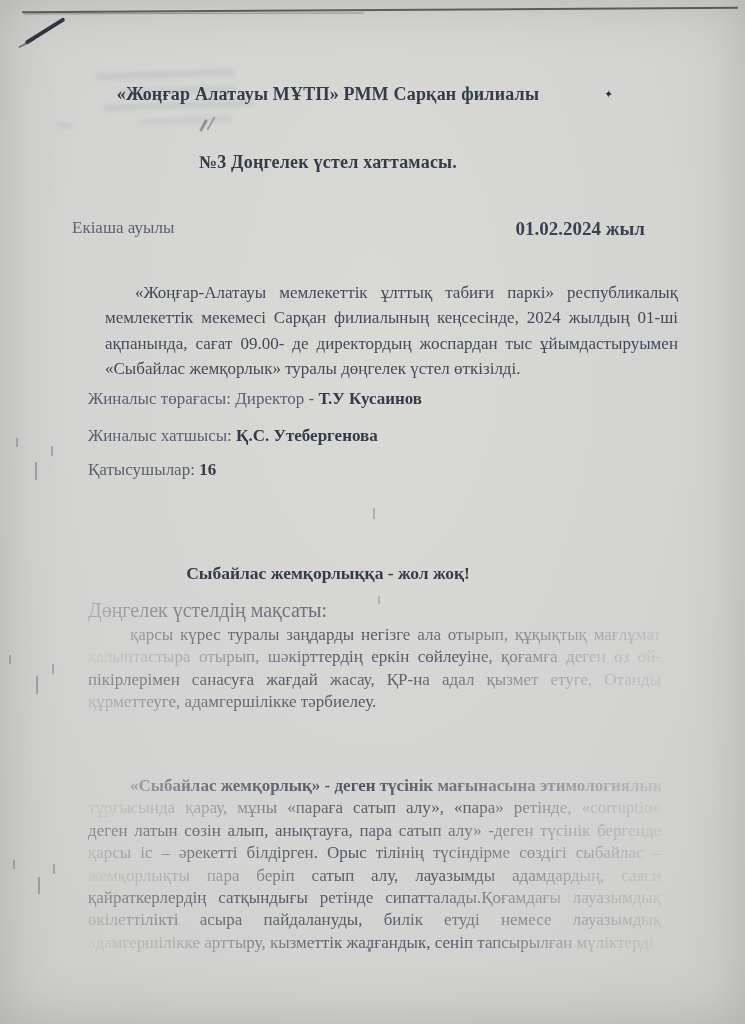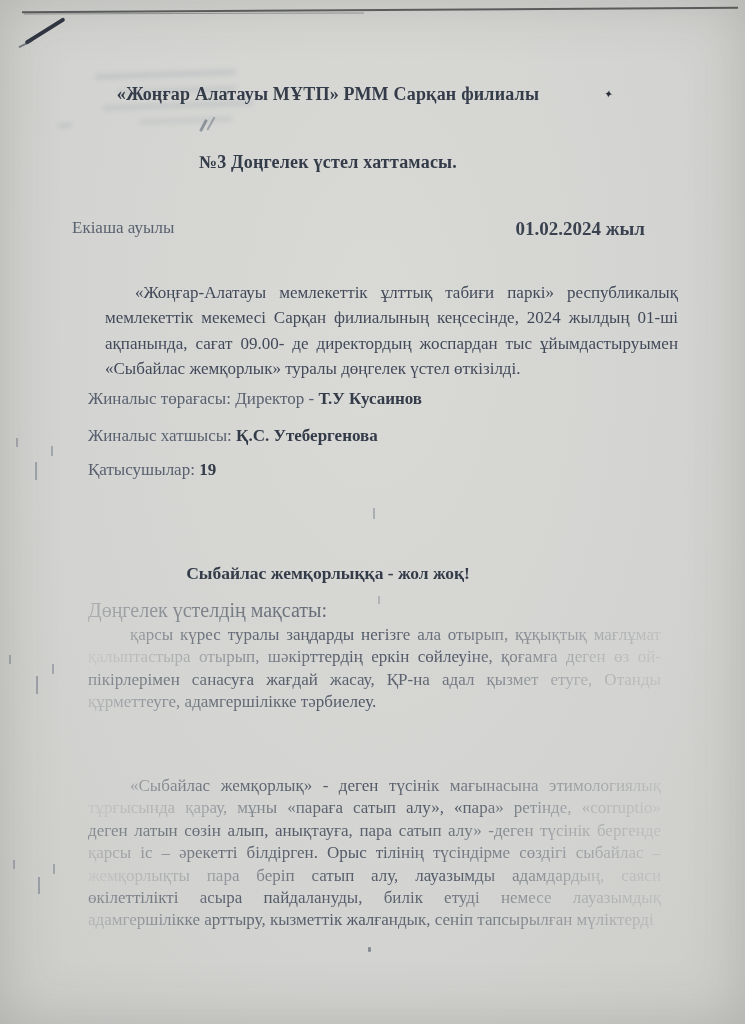--- a/index.html
+++ b/index.html
@@ -35,21 +35,21 @@
   .meta-row{left:88px;font-size:17px;color:#59606f;}
   .meta-name{font-weight:bold;color:#333a48;}
   .slogan{top:563px;font-size:17.5px;}
   .goal-title{left:88px;top:599px;font-size:20px;color:#4a5160;
     -webkit-mask-image:linear-gradient(90deg,rgba(0,0,0,.28),rgba(0,0,0,.62) 45%,rgba(0,0,0,.8) 95%);
     mask-image:linear-gradient(90deg,rgba(0,0,0,.28),rgba(0,0,0,.62) 45%,rgba(0,0,0,.8) 95%);}
   .fade{color:#454c5c;}
   .goal{top:624px;line-height:22.4px;}
   .goal .line:first-child{padding-left:42px;}
   .definition{top:775px;line-height:22.4px;}
-  .definition .line:first-child{padding-left:42px;}
+  .definition .line:first-child{padding-left:42px;font-weight:bold;}
   .fade .line:nth-child(3n+1){
     -webkit-mask-image:linear-gradient(90deg,rgba(0,0,0,.18),rgba(0,0,0,.75) 22%,rgba(0,0,0,.92) 48%,rgba(0,0,0,.5) 78%,rgba(0,0,0,.12));
     mask-image:linear-gradient(90deg,rgba(0,0,0,.18),rgba(0,0,0,.75) 22%,rgba(0,0,0,.92) 48%,rgba(0,0,0,.5) 78%,rgba(0,0,0,.12));}
   .fade .line:nth-child(3n+2){
     -webkit-mask-image:linear-gradient(90deg,rgba(0,0,0,.08),rgba(0,0,0,.3) 18%,rgba(0,0,0,.85) 42%,rgba(0,0,0,.9) 64%,rgba(0,0,0,.22) 88%,rgba(0,0,0,.1));
     mask-image:linear-gradient(90deg,rgba(0,0,0,.08),rgba(0,0,0,.3) 18%,rgba(0,0,0,.85) 42%,rgba(0,0,0,.9) 64%,rgba(0,0,0,.22) 88%,rgba(0,0,0,.1));}
   .fade .line:nth-child(3n){
     -webkit-mask-image:linear-gradient(90deg,rgba(0,0,0,.5),rgba(0,0,0,.9) 30%,rgba(0,0,0,.82) 58%,rgba(0,0,0,.3) 84%,rgba(0,0,0,.12));
     mask-image:linear-gradient(90deg,rgba(0,0,0,.5),rgba(0,0,0,.9) 30%,rgba(0,0,0,.82) 58%,rgba(0,0,0,.3) 84%,rgba(0,0,0,.12));}
   .page::after{content:"";position:absolute;inset:0;pointer-events:none;
@@ -94,39 +94,40 @@
       <div class="line">«Сыбайлас жемқорлык» туралы дөңгелек үстел өткізілді.</div>
     </div>
 
   <div class="abs meta-row" style="top:380px;margin-top:9px;">
     <span>Жиналыс төрағасы: Директор - </span><span class="meta-name">Т.У Кусаинов</span>
   </div>
   <div class="abs meta-row" style="top:426px;">
     <span>Жиналыс хатшысы: </span><span class="meta-name">Қ.С. Утебергенова</span>
   </div>
   <div class="abs meta-row" style="top:460px;">
-    <span>Қатысушылар: </span><span class="meta-name">19</span>
+    <span>Қатысушылар: </span><span class="meta-name">16</span>
   </div>
 
   <div class="abs center bold slogan">Сыбайлас жемқорлыққа - жол жоқ!</div>
 
   <div class="abs goal-title">Дөңгелек үстелдің мақсаты:</div>
   <div class="abs para fade goal">
       <div class="line">қарсы күрес туралы заңдарды негізге ала отырып, құқықтық мағлұмат</div>
       <div class="line">қалыптастыра отырып, шәкірттердің еркін сөйлеуіне, қоғамға деген өз ой-</div>
       <div class="line">пікірлерімен санасуға жағдай жасау, ҚР-на адал қызмет етуге, Отанды</div>
       <div class="line">құрметтеуге, адамгершілікке тәрбиелеу.</div>
     </div>
 
   <div class="abs para fade definition">
       <div class="line">«Сыбайлас жемқорлық» - деген түсінік мағынасына этимологиялық</div>
       <div class="line">тұрғысында қарау, мұны «параға сатып алу», «пара» ретінде, «corruptio»</div>
       <div class="line">деген латын сөзін алып, анықтауға, пара сатып алу» -деген түсінік бергенде</div>
       <div class="line">қарсы іс – әрекетті білдірген. Орыс тілінің түсіндірме сөздігі сыбайлас –</div>
       <div class="line">жемқорлықты пара беріп сатып алу, лауазымды адамдардың, саяси</div>
+      <div class="line">қайраткерлердің сатқындығы ретінде сипатталады.Қоғамдағы лауазымдық</div>
       <div class="line">өкілеттілікті асыра пайдалануды, билік етуді немесе лауазымдық</div>
       <div class="line">адамгершілікке арттыру, кызметтік жалғандык, сеніп тапсырылған мүліктерді</div>
     </div>
 
   <div>
     <div class="abs tick" style="left:16px;top:438px;height:9px;"></div>
     <div class="abs tick" style="left:51px;top:446px;height:10px;"></div>
     <div class="abs tick" style="left:35px;top:462px;height:18px;opacity:.5;"></div>
     <div class="abs tick" style="left:373px;top:508px;height:11px;opacity:.4;"></div>
     <div class="abs tick" style="left:378px;top:596px;height:8px;opacity:.35;"></div>

